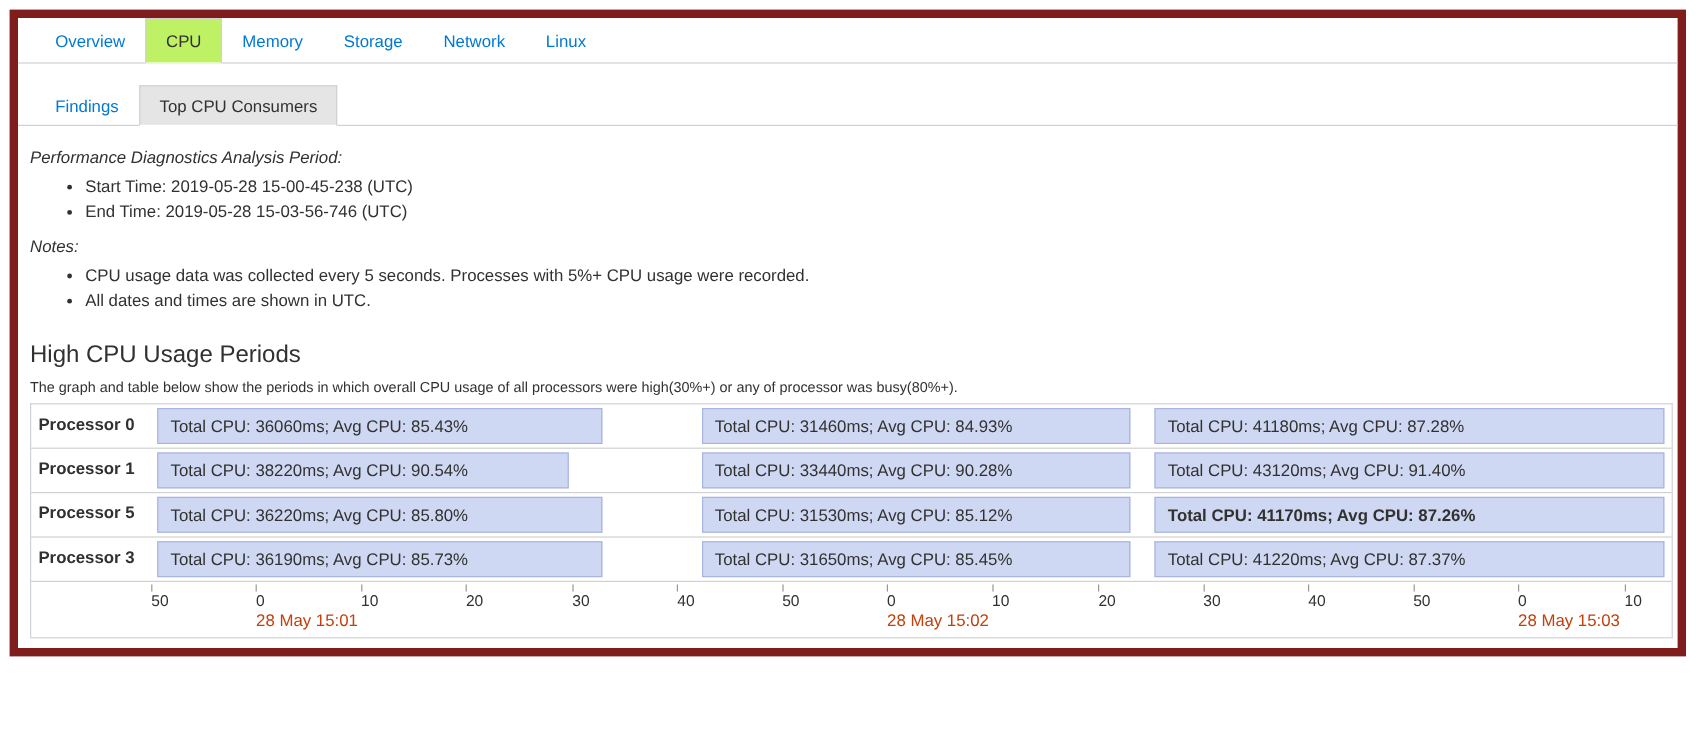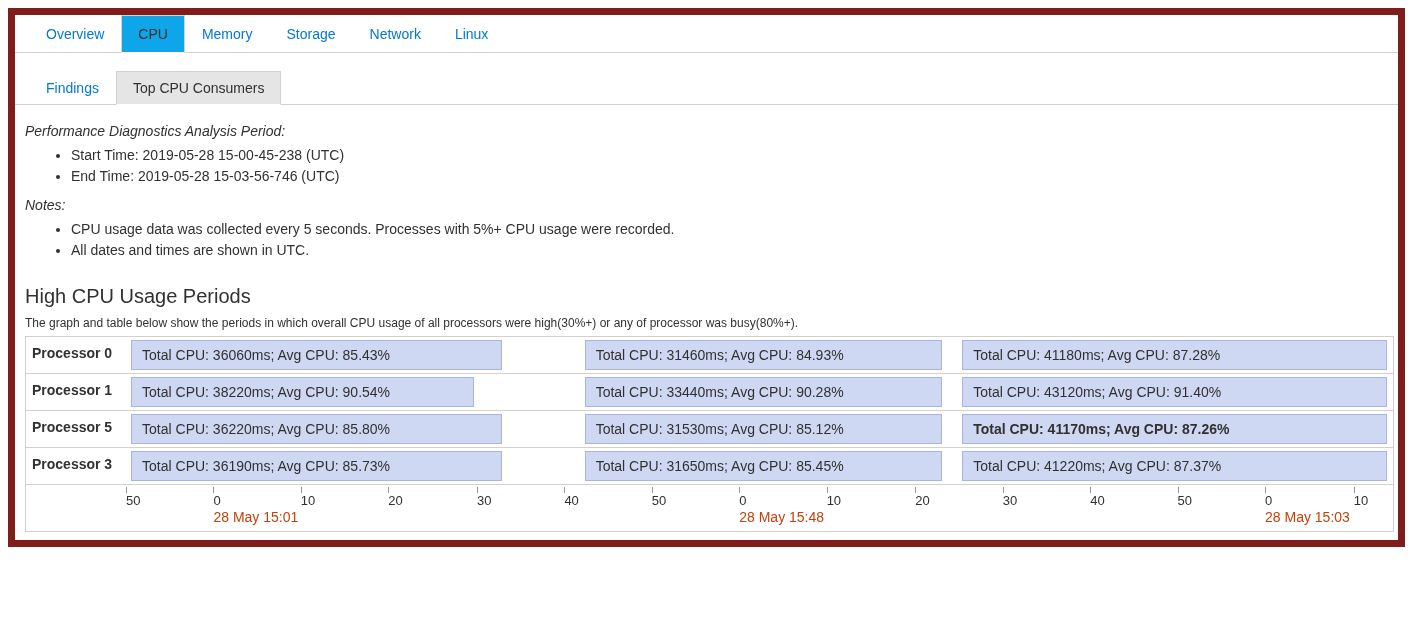--- a/index.html
+++ b/index.html
@@ -25,21 +25,21 @@
   color: #0078d4;
   cursor: pointer;
   border: 1px solid transparent;
   border-bottom: none;
   margin-bottom: -1px;
 }
 .tab.active {
   color: #323130;
   border: 1px solid #d1d1d1;
   border-bottom: 1px solid #fff;
-  background: #0ea5e9;
+  background: #bef264;
 }
 .subtabs {
   display: flex;
   border-bottom: 1px solid #d1d1d1;
   padding: 18px 14px 0 14px;
 }
 .subtab {
   padding: 8px 16px;
   color: #0078d4;
   cursor: pointer;
@@ -263,21 +263,21 @@
               <div class="tick" style="left: 76.1%; top: 4px;">40</div>
               <div class="tick-line" style="left: 83%;"></div>
               <div class="tick" style="left: 83%; top: 4px;">50</div>
               <div class="tick-line" style="left: 89.9%;"></div>
               <div class="tick" style="left: 89.9%; top: 4px;">0</div>
               <div class="tick-line" style="left: 96.9%;"></div>
               <div class="tick" style="left: 96.9%; top: 4px;">10</div>
             </div>
           <div class="date-labels" id="dates">
               <div class="date-label" style="left: 6.9%;">28 May 15:01</div>
-              <div class="date-label" style="left: 48.4%;">28 May 15:48</div>
+              <div class="date-label" style="left: 48.4%;">28 May 15:02</div>
               <div class="date-label" style="left: 89.9%;">28 May 15:03</div>
             </div>
         </div>
       </div>
 
     </div>
 
   </div>
 </div>
 

